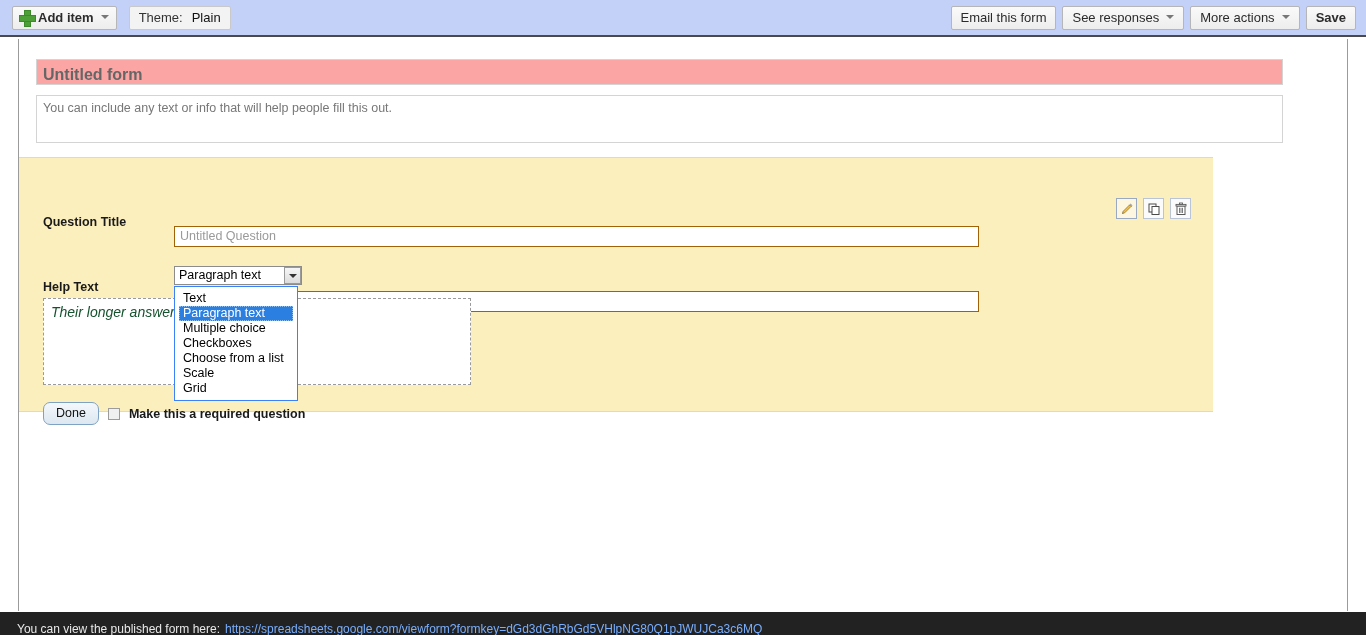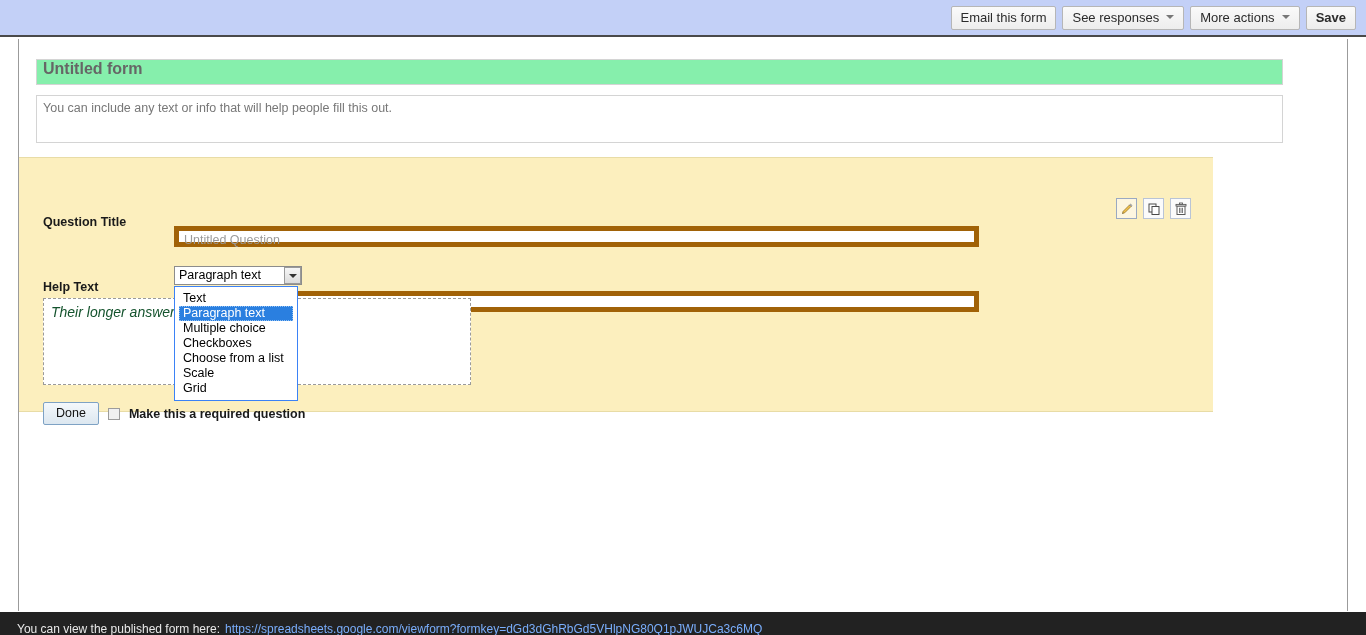--- a/index.html
+++ b/index.html
@@ -75,23 +75,23 @@
     width: 1330px; height: 572px;
     background: #ffffff;
     border-left: 1px solid #9b9b9b;
     border-right: 1px solid #9b9b9b;
   }
 
   
   #form-title-box {
     position: absolute; left: 17px; top: 20px;
     width: 1247px; height: 26px;
-    background: #86efac;
+    background: #fca5a5;
     border: 1px solid #d4d4d4;
-    display: flex; align-items: flex-start;
+    display: flex; align-items: flex-end;
     padding: 0 6px;
   }
   #form-title-text {
     font-size: 16px; font-weight: bold; color: #666;
   }
 
   #form-desc-box {
     position: absolute; left: 17px; top: 56px;
     width: 1247px; height: 48px;
     background: #fff;
@@ -122,21 +122,21 @@
     line-height: 16px;
   }
   #lbl-question-title { top: 56px; }
   #lbl-help-text { top: 84px; }
   #lbl-question-type { top: 111px; }
 
   .q-input {
     position: absolute; left: 155px;
     width: 805px; height: 21px;
     background: #fff;
-    border: 5px solid #a16207;
+    border: 1px solid #a16207;
     padding: 0 5px;
     font-size: 12.5px;
     line-height: 19px;
     color: #9a9a9a;
   }
   #input-question-title { top: 52px; }
   #input-help-text { top: 80px; color: #333; }
 
   
   #select-control {
@@ -197,21 +197,21 @@
   #answer-preview-text { font-size: 14px; color: #14532d; font-style: italic; }
 
   
   #done-row {
     position: absolute; left: 24px; top: 244px;
     display: flex; align-items: center; gap: 9px;
   }
   #done-btn {
     background: linear-gradient(to bottom, #f4f8fb 0%, #dce7f0 100%);
     border: 1px solid #7ea2c4;
-    border-radius: 2px;
+    border-radius: 7px;
     padding: 3px 12px 4px 12px;
     font-size: 12.5px;
     color: #111;
     cursor: default;
   }
   #required-checkbox {
     width: 12px; height: 12px;
     background: #f0f0f0;
     border: 1px solid #9c9c9c;
     display: inline-block;
@@ -240,20 +240,31 @@
     display: flex; align-items: center;
     padding-left: 17px;
   }
   #footer-text { color: #e8e8e8; font-size: 12px; }
   #footer-link { color: #7aaefc; font-size: 12px; margin-left: 5px; text-decoration: none; }
 </style>
 </head>
 <body>
 
 <div id="toolbar">
+  <div class="tb-left">
+    <div class="btn" id="add-item-btn">
+      <span class="plus-icon"></span>
+      <span>Add item</span>
+      <span class="caret"></span>
+    </div>
+    <div class="btn plain" id="theme-btn">
+      <span class="theme-label">Theme:</span>
+      <span class="theme-value">Plain</span>
+    </div>
+  </div>
   <div class="tb-right">
     <div class="btn plain">
       <span>Email this form</span>
     </div>
     <div class="btn plain">
       <span>See responses</span>
       <span class="caret"></span>
     </div>
     <div class="btn plain">
       <span>More actions</span>

